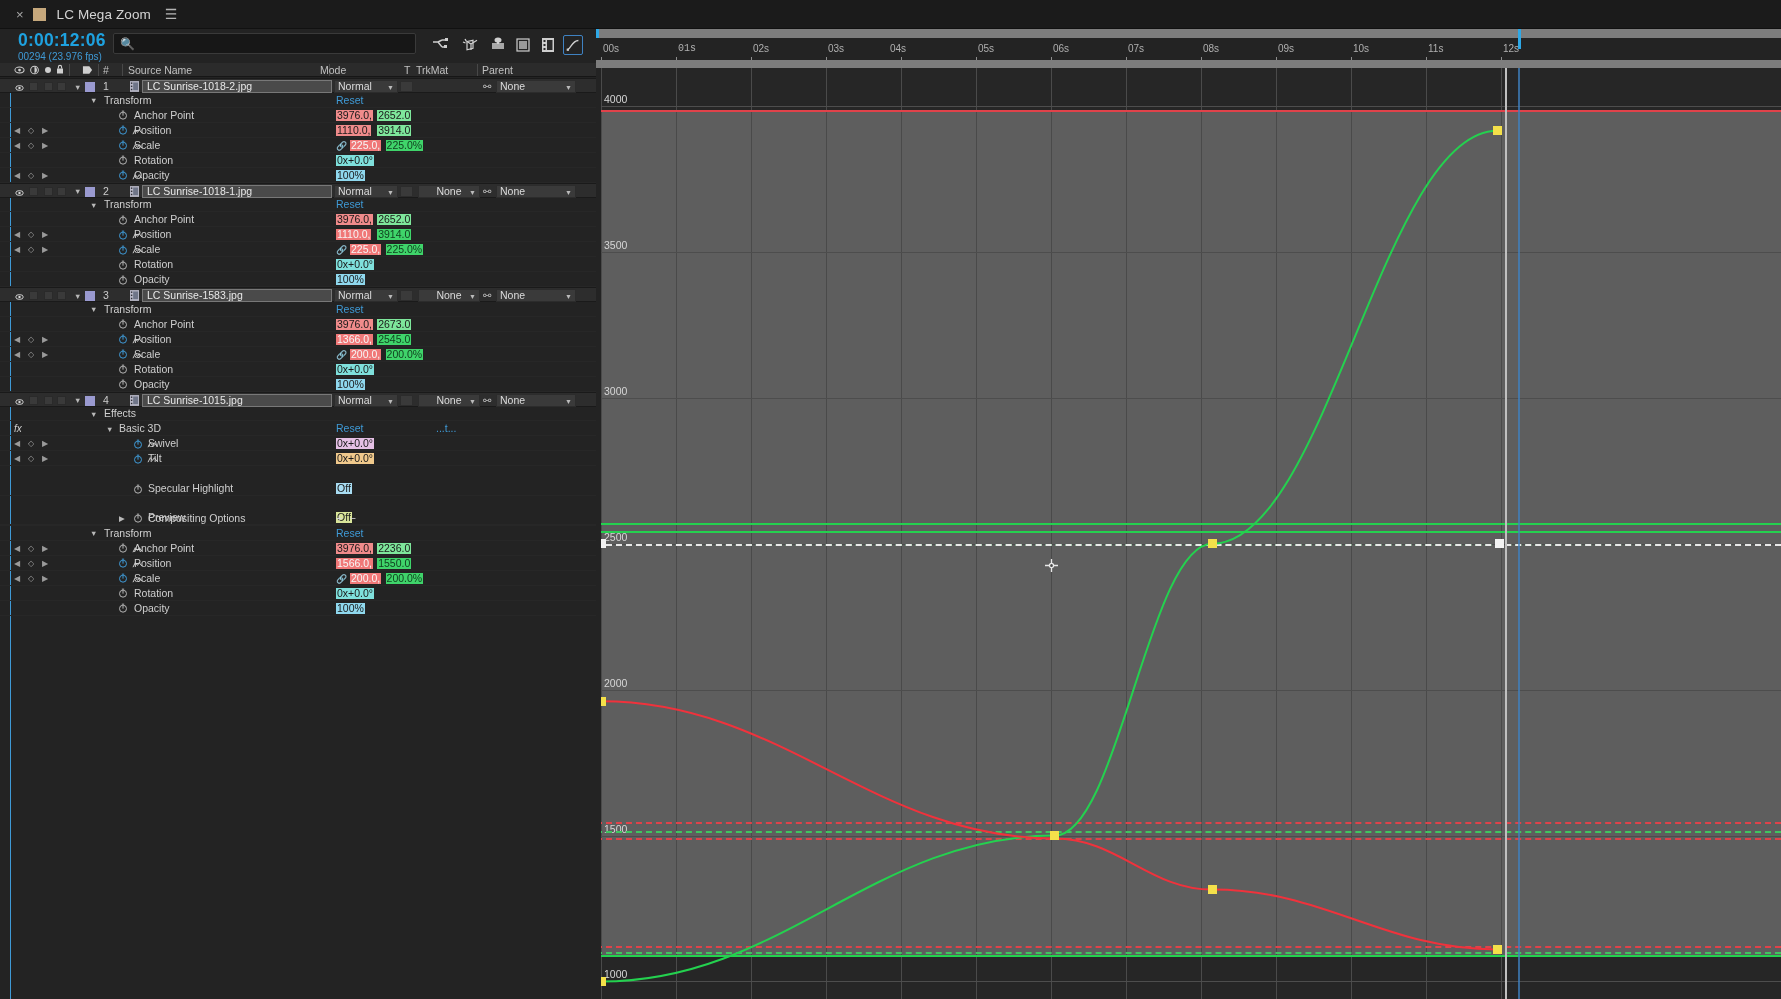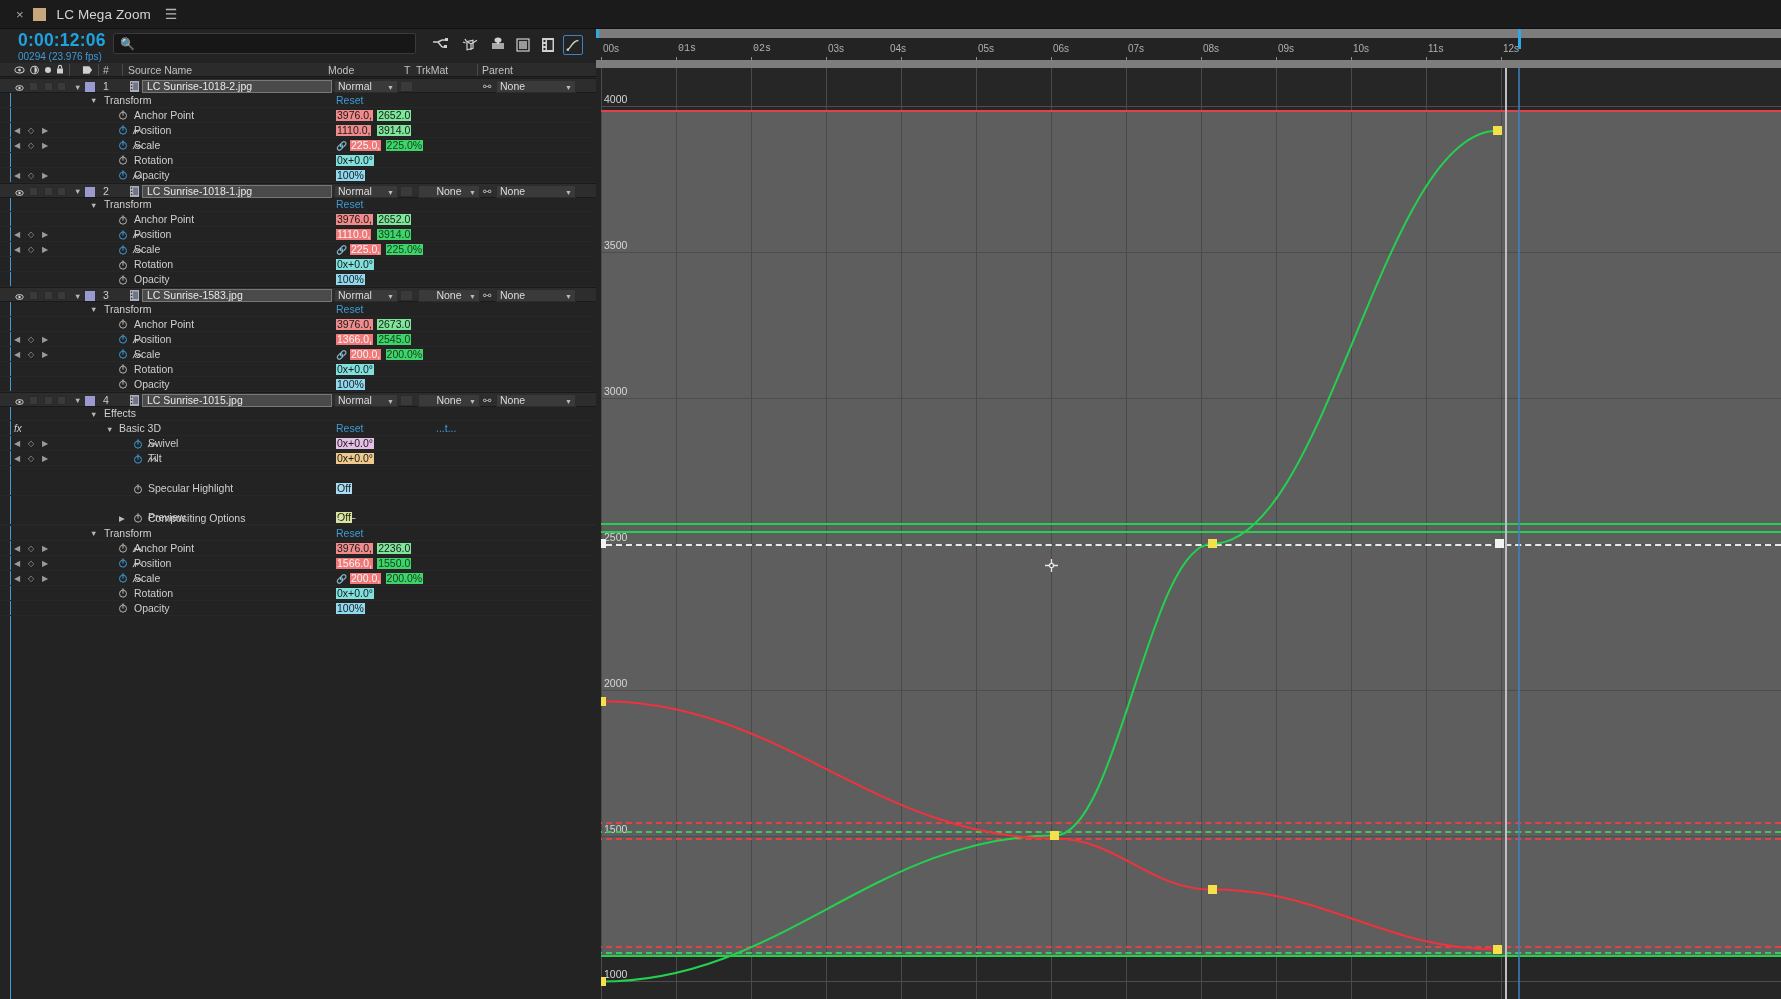--- a/index.html
+++ b/index.html
@@ -224,21 +224,21 @@
     </svg>
     <span class="colsep" style="left:69px;"></span>
     <svg style="position:absolute;left:82px;top:2px" width="11" height="10" viewBox="0 0 12 10">
       <path d="M1 1h7l3 4-3 4H1z" fill="#cfcfcf"></path>
     </svg>
     <span class="colsep" style="left:98px;"></span>
     <span style="left:103px;">#</span>
     <span class="colsep" style="left:122px;"></span>
     <span style="left:128px;">Source Name</span>
     <span class="colsep" style="left:329px;"></span>
-    <span style="left:328px;">Mode</span>
+    <span style="left:320px;">Mode</span>
     <span style="left:404px;">T</span>
     <span style="left:416px;">TrkMat</span>
     <span class="colsep" style="left:477px;"></span>
     <span style="left:482px;">Parent</span>
   </div>
 
   <div class="outline" id="outline">
     <div class="leftstripe"></div>
   <div class="row layer" style="top: 0px;">
         <span class="eye"><svg width="9" height="8" viewBox="0 0 12 10">
@@ -661,21 +661,21 @@
     <div class="topbar-right"></div>
     <div class="ruler">
       <div class="ruler-in"></div>
     </div>
     <div class="tickrow" id="tickrow">
         <div class="tick" style="left: 5px;"></div>
         <div class="ticklbl" style="left: 7px;">00s</div>
         <div class="tick" style="left: 80px;"></div>
         <div class="ticklbl" style="left: 82px; font-family: Liberation Mono, monospace;">01s</div>
         <div class="tick" style="left: 155px;"></div>
-        <div class="ticklbl" style="left: 157px; font-family: Liberation Mono, monospace;">02s</div>
+        <div class="ticklbl" style="left: 157px;">02s</div>
         <div class="tick" style="left: 230px;"></div>
         <div class="ticklbl" style="left: 232px;">03s</div>
         <div class="tick" style="left: 305px;"></div>
         <div class="ticklbl" style="left: 294px;">04s</div>
         <div class="tick" style="left: 380px;"></div>
         <div class="ticklbl" style="left: 382px;">05s</div>
         <div class="tick" style="left: 455px;"></div>
         <div class="ticklbl" style="left: 457px;">06s</div>
         <div class="tick" style="left: 530px;"></div>
         <div class="ticklbl" style="left: 532px;">07s</div>

